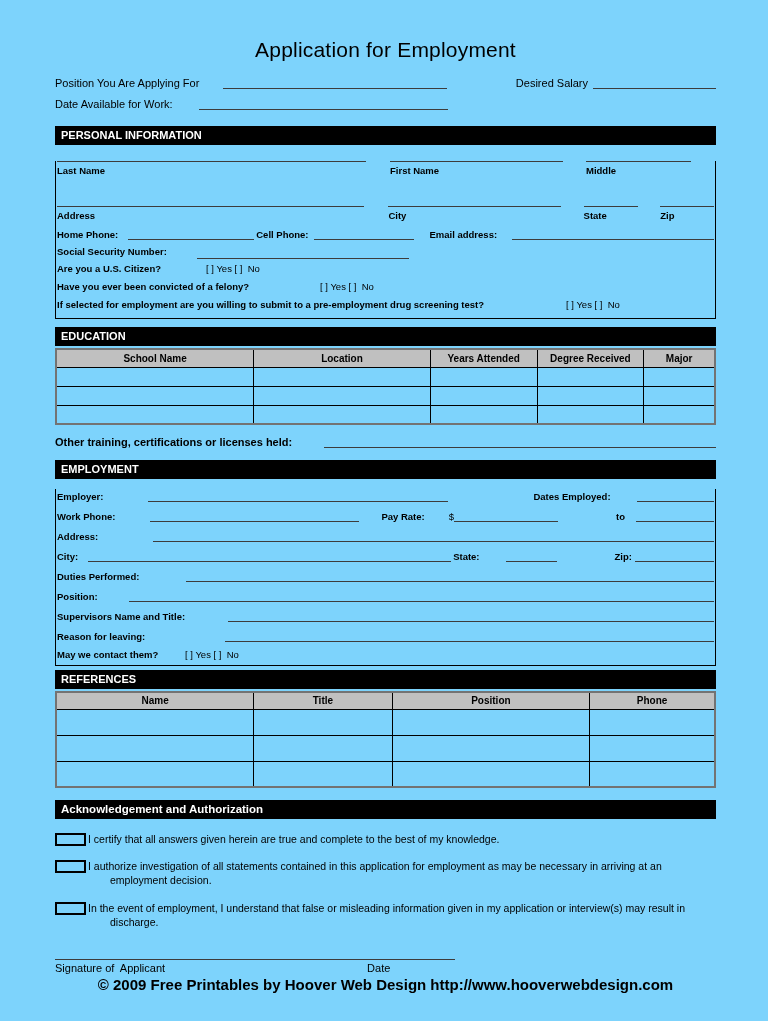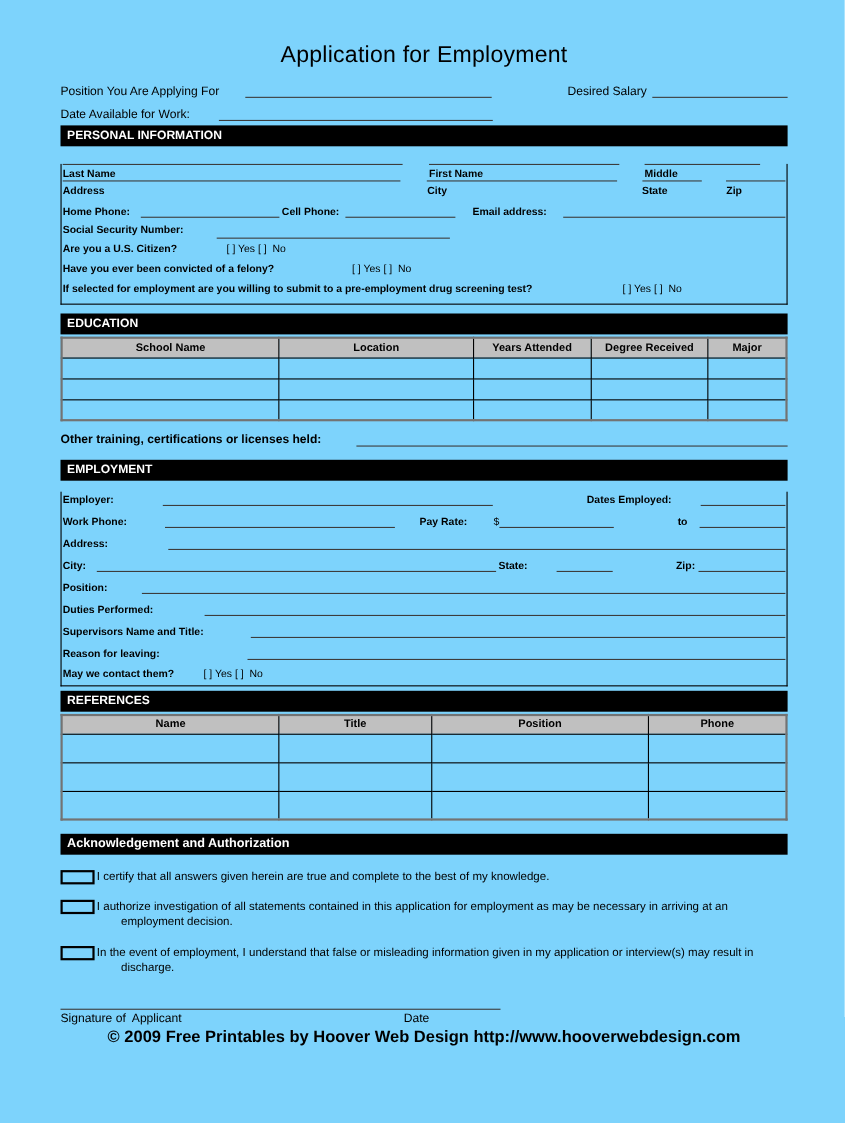--- a/index.html
+++ b/index.html
@@ -55,37 +55,37 @@
       <span>Position You Are Applying For</span>
       <div class="uline" style="width:224px; margin-left:24px;"></div>
       <span style="margin-left:auto;">Desired Salary</span>
       <div class="uline" style="width:123px; margin-left:5px;"></div>
     </div>
     <div class="flexrow top-row2">
       <span>Date Available for Work:</span>
       <div class="uline" style="width:249px; margin-left:26px;"></div>
     </div>
 
-    <div class="bar" style="margin-top:4px;">PERSONAL INFORMATION</div>
+    <div class="bar" style="margin-top:16px;">PERSONAL INFORMATION</div>
     <div class="pbox" style="padding:0 0 8px 0;">
       <div class="cells" style="margin-top:16px; padding:0 1px;">
         <div class="cell" style="width:309px;">
           <div class="cline"></div>
           <div class="clabel">Last Name</div>
         </div>
         <div class="cell" style="width:173px; margin-left:24px;">
           <div class="cline"></div>
           <div class="clabel">First Name</div>
         </div>
         <div class="cell" style="width:105px; margin-left:23px;">
           <div class="cline"></div>
           <div class="clabel">Middle</div>
         </div>
       </div>
-      <div class="cells" style="padding:0 1px;">
+      <div class="cells" style="margin-top:30px; padding:0 1px;">
         <div class="cell" style="width:309px;">
           <div class="cline"></div>
           <div class="clabel">Address</div>
         </div>
         <div class="cell" style="width:173px; margin-left:24px;">
           <div class="cline"></div>
           <div class="clabel">City</div>
         </div>
         <div class="cell" style="width:55px; margin-left:23px;">
           <div class="cline"></div>
@@ -190,26 +190,26 @@
       </div>
       <div class="flexrow irow" style="margin-top:7px; padding:0 1px;justify-content:center;">
         <span class="b">City:</span>
         <div class="uline" style="width:363px; margin-left:10px;"></div>
         <span class="b" style="margin-left:2px;">State:</span>
         <div class="uline" style="width:51px; margin-left:26px;"></div>
         <span class="b" style="margin-left:58px;">Zip:</span>
         <div class="uline" style="flex:1; margin-left:3px;"></div>
       </div>
       <div class="flexrow irow" style="margin-top:7px; padding:0 1px;">
+        <span class="b">Duties Performed:</span>
+        <div class="uline" style="flex:1; margin-left:47px;"></div>
+      </div>
+      <div class="flexrow irow" style="margin-top:7px; padding:0 1px;">
         <span class="b">Position:</span>
         <div class="uline" style="flex:1; margin-left:31px;"></div>
-      </div>
-      <div class="flexrow irow" style="margin-top:7px; padding:0 1px;">
-        <span class="b">Duties Performed:</span>
-        <div class="uline" style="flex:1; margin-left:47px;"></div>
       </div>
       <div class="flexrow irow" style="margin-top:7px; padding:0 1px;">
         <span class="b">Supervisors Name and Title:</span>
         <div class="uline" style="flex:1; margin-left:43px;"></div>
       </div>
       <div class="flexrow irow" style="margin-top:7px; padding:0 1px;gap:42px;">
         <span class="b">Reason for leaving:</span>
         <div class="uline" style="flex:1; margin-left:38px;"></div>
       </div>
       <div class="flexrow irow" style="margin-top:7px; padding:0 1px;">

